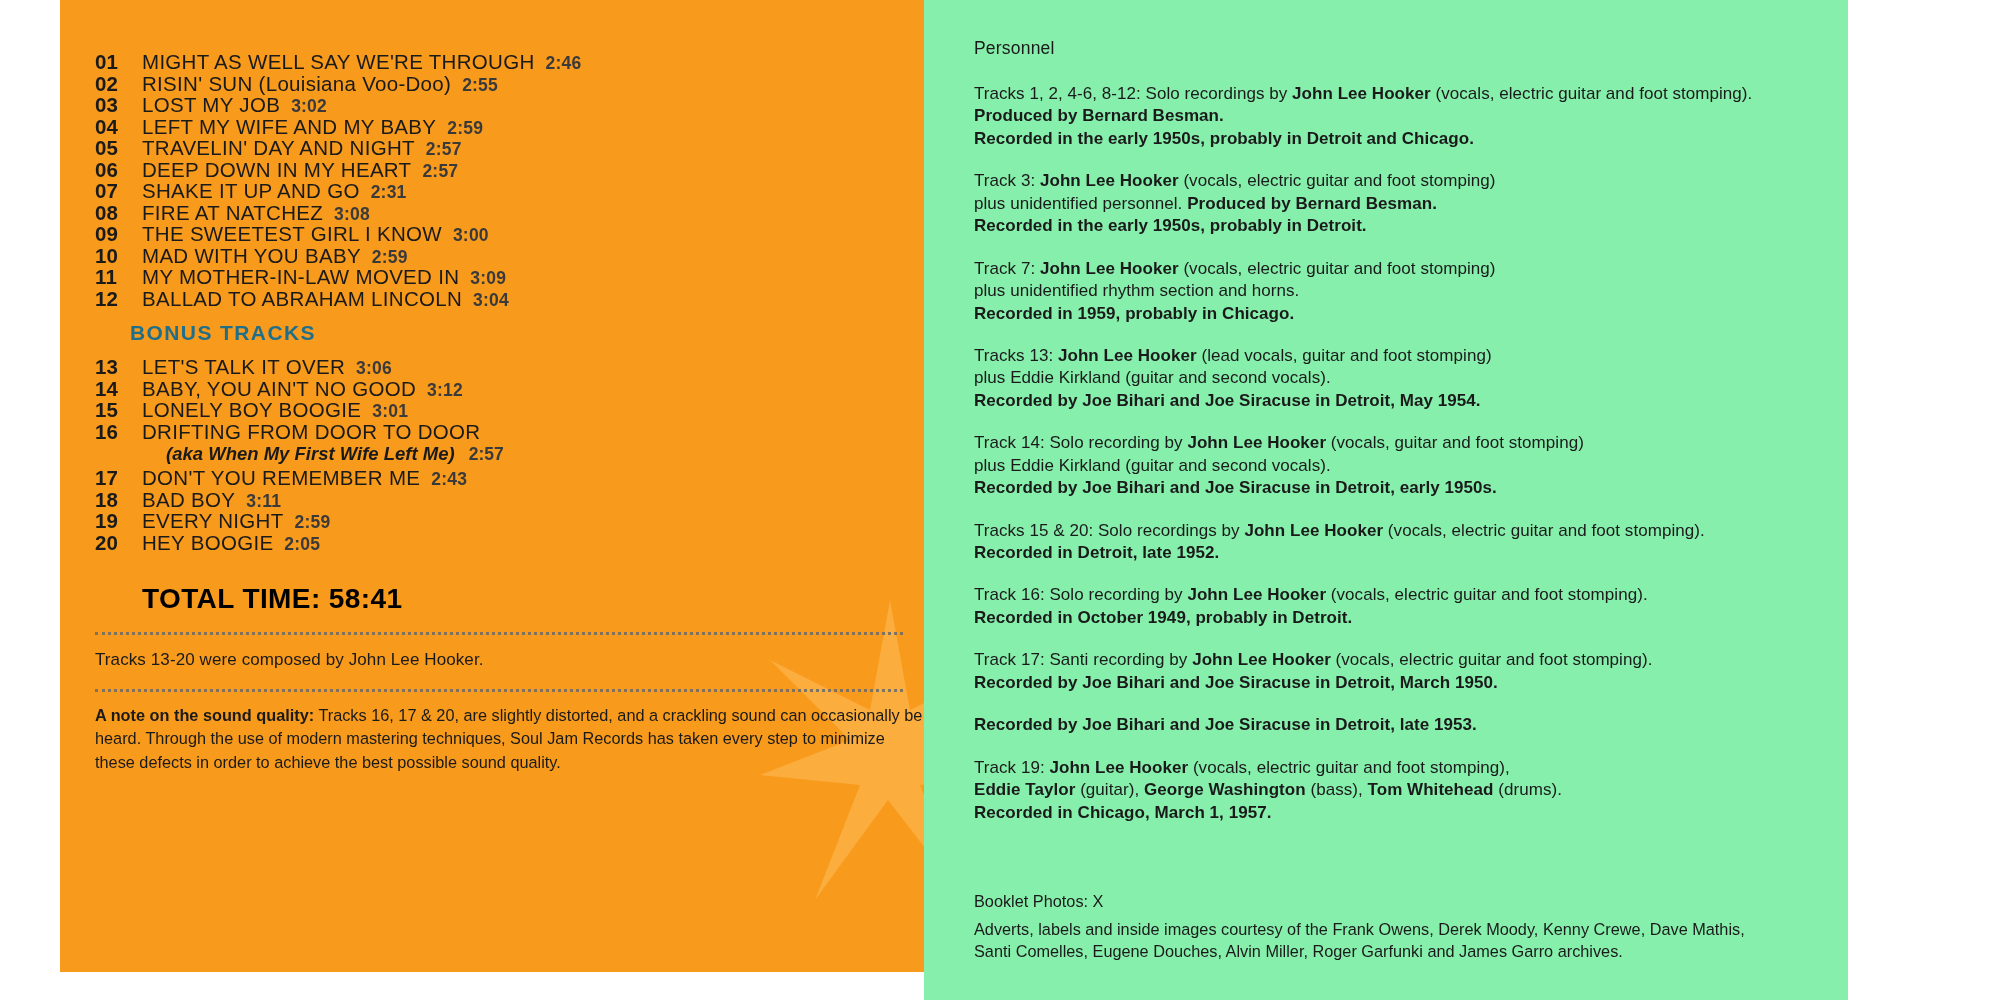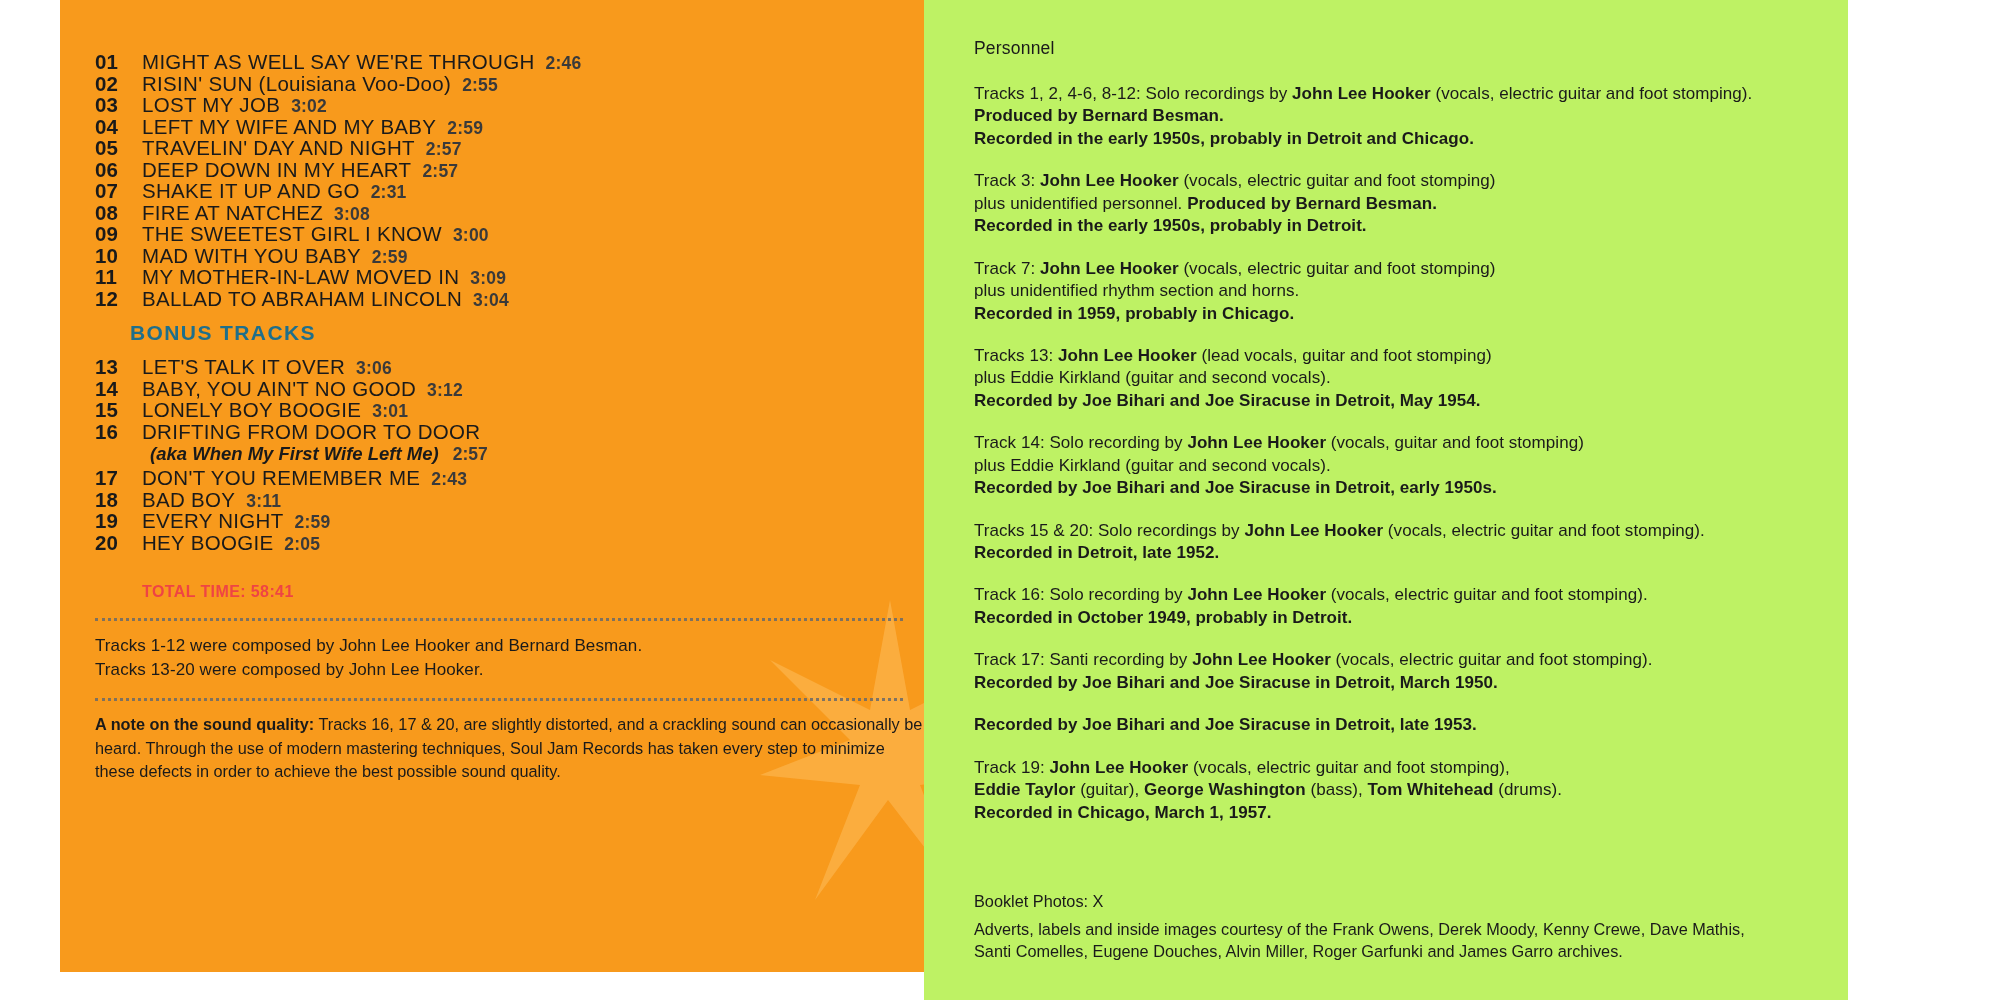--- a/index.html
+++ b/index.html
@@ -83,35 +83,35 @@
     font-size: 21px;
     color: #1f6f8b;
     letter-spacing: 1.4px;
     margin: 12px 0 12px 35px;
   }
   .track-sub-line {
     font-weight: bold;
     font-size: 18.5px;
     color: #1a1a1a;
     font-style: italic;
-    margin-left: 55px;
+    margin-left: 71px;
     line-height: 1.15;
   }
   .track-sub-line .t {
     font-style: normal;
     font-size: 17.5px;
     color: #3a3a3a;
     margin-left: 9px;
   }
   .total-time {
     margin-top: 30px;
     margin-left: 47px;
     font-weight: bold;
-    font-size: 16px;
-    color: #ef4444;
+    font-size: 28px;
+    color: #000000;
     letter-spacing: .4px;
   }
   .dotted {
     margin-top: 17px;
     border-top: 3px dotted #6a6a6a;
     width: 808px;
     opacity: .85;
   }
   .credits {
     margin-top: 13px;
@@ -128,21 +128,21 @@
     width: 830px;
     letter-spacing: 0px;
   }
   .note b { font-weight: bold; }
 
   
   .right-panel {
     position: relative;
     width: 1000px;
     height: 1000px;
-    background: #bef264;
+    background: #86efac;
   }
   .right-content {
     position: absolute;
     left: 50px;
     top: 38px;
     width: 920px;
   }
   .personnel-head {
     font-size: 17.5px;
     color: #1a1a1a;
@@ -292,21 +292,20 @@
           <span class="track-title">HEY BOOGIE</span>
           <span class="track-time">2:05</span>
         </div>
       </div>
 
       <div class="total-time">TOTAL TIME: 58:41</div>
 
       <div class="dotted"></div>
 
       <div class="credits">
-        <div>Tracks 1-12 were composed by John Lee Hooker and Bernard Besman.</div>
         <div>Tracks 13-20 were composed by John Lee Hooker.</div>
       </div>
 
       <div class="dotted"></div>
 
       <div class="note">
         <b>A note on the sound quality:</b><span> Tracks 16, 17 &amp; 20, are slightly distorted, and a crackling sound can occasionally be heard. Through the use of modern mastering techniques, Soul Jam Records has taken every step to minimize these defects in order to achieve the best possible sound quality.</span>
       </div>
     </div>
   </div>

